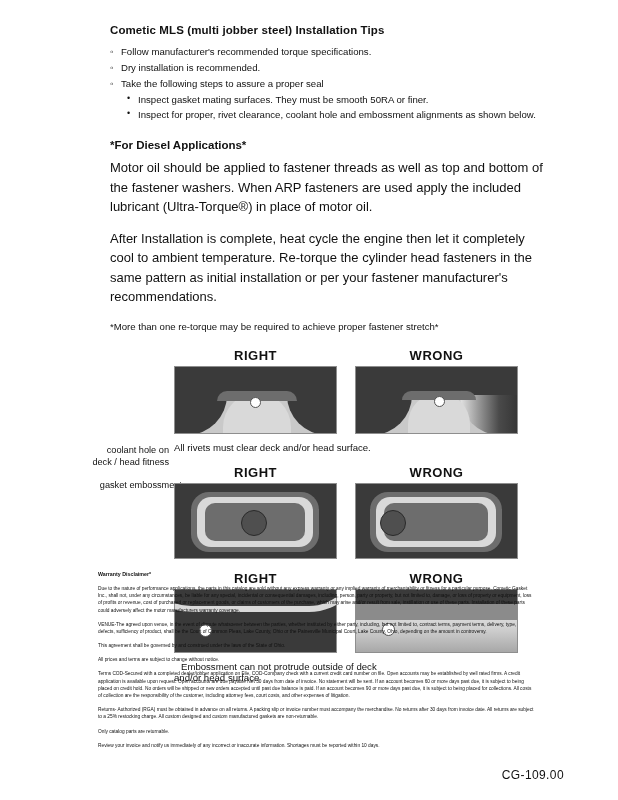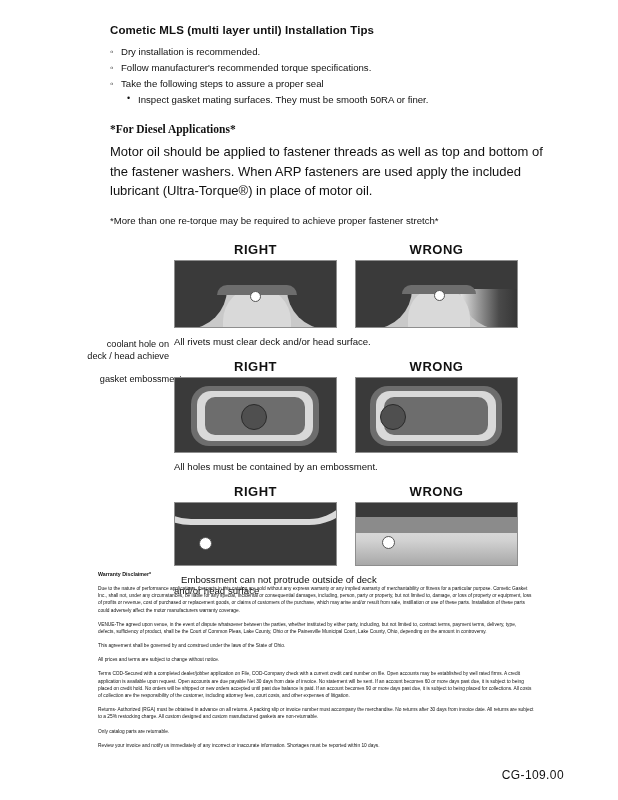--- a/index.html
+++ b/index.html
@@ -55,21 +55,20 @@
     content: "\2022";
     position: absolute;
     left: 0;
     top: -1px;
     font-size: 9px;
   }
   h2.subtitle {
     font-size: 11.5px;
     font-weight: bold;
     margin: 16px 0 7px 76px;
-    font-family: Liberation Serif, serif;
   }
   .para {
     margin: 0 0 0 76px;
     font-size: 13px;
     line-height: 1.5;
     max-width: 440px;
   }
   .para + .para { margin-top: 12px; }
   .note {
     margin: 14px 0 0 76px;
@@ -168,39 +167,41 @@
     bottom: 18px;
     font-size: 12px;
     letter-spacing: 0.4px;
   }
 </style>
 </head>
 <body>
 
 <div class="page">
 
-  <h1 class="title">Cometic MLS (multi layer until) Installation Tips</h1>
+  <h1 class="title">Cometic MLS (multi jobber steel) Installation Tips</h1>
 
   <div class="bullets">
+    <div class="b1">Follow manufacturer's recommended torque specifications.</div>
     <div class="b1">Dry installation is recommended.</div>
-    <div class="b1">Follow manufacturer's recommended torque specifications.</div>
     <div class="b1">Take the following steps to assure a proper seal</div>
     <div class="b2">Inspect gasket mating surfaces.  They must be smooth 50RA or finer.</div>
+    <div class="b2">Inspect for proper, rivet clearance, coolant hole and embossment alignments as shown below.</div>
   </div>
 
   <h2 class="subtitle">*For Diesel Applications*</h2>
   <p class="para">Motor oil should be applied to fastener threads as well as top and bottom of the fastener washers. When ARP fasteners are used apply the included lubricant (Ultra-Torque®) in place of motor oil.</p>
+  <p class="para">After Installation is complete, heat cycle the engine then let it completely cool to ambient temperature. Re-torque the cylinder head fasteners in the same pattern as initial installation or per your fastener manufacturer's recommendations.</p>
   <p class="note">*More than one re-torque may be required to achieve proper fastener stretch*</p>
 
   <div class="figures">
 
     <div class="callouts">
       <div style="position:absolute; right:15px; top:0; width:136px;">
         <div>coolant hole on</div>
-        <div>deck / head achieve</div>
+        <div>deck / head fitness</div>
       </div>
       <div style="position:absolute; right:2px; top:35px; width:136px;">
         <div>gasket embossment</div>
       </div>
     </div>
 
     <div class="fig-row">
       <div class="fig-col">
         <div class="fig-label">RIGHT</div>
         <div class="fig-box">
@@ -242,21 +243,20 @@
         <div class="fig-label">WRONG</div>
         <div class="fig-box tall">
           <div class="dark" style="left:0; top:0; width:161px; height:74px;"></div>
           <div class="mid" style="left:14px; top:8px; width:132px; height:60px; border-radius:18px;"></div>
           <div class="light" style="left:20px; top:13px; width:120px; height:50px; border-radius:14px;"></div>
           <div class="mid" style="left:28px; top:19px; width:104px; height:38px; border-radius:10px;"></div>
           <div class="hole dk" style="left:24px; top:26px; width:24px; height:24px;"></div>
         </div>
       </div>
     </div>
-    <div class="caption wide">All holes must be contained by an embossment.</div>
 
     <div class="fig-row" style="margin-top:12px;">
       <div class="fig-col">
         <div class="fig-label">RIGHT</div>
         <div class="fig-box short">
           <div class="dark" style="left:0; top:0; width:161px; height:62px;"></div>
           <div class="light" style="left:-40px; top:-34px; width:230px; height:56px; border-radius:0 0 140px 140px;"></div>
           <div class="dark" style="left:-30px; top:-30px; width:210px; height:46px; border-radius:0 0 120px 120px;"></div>
           <div class="hole" style="left:24px; top:34px; width:11px; height:11px;"></div>
         </div>

